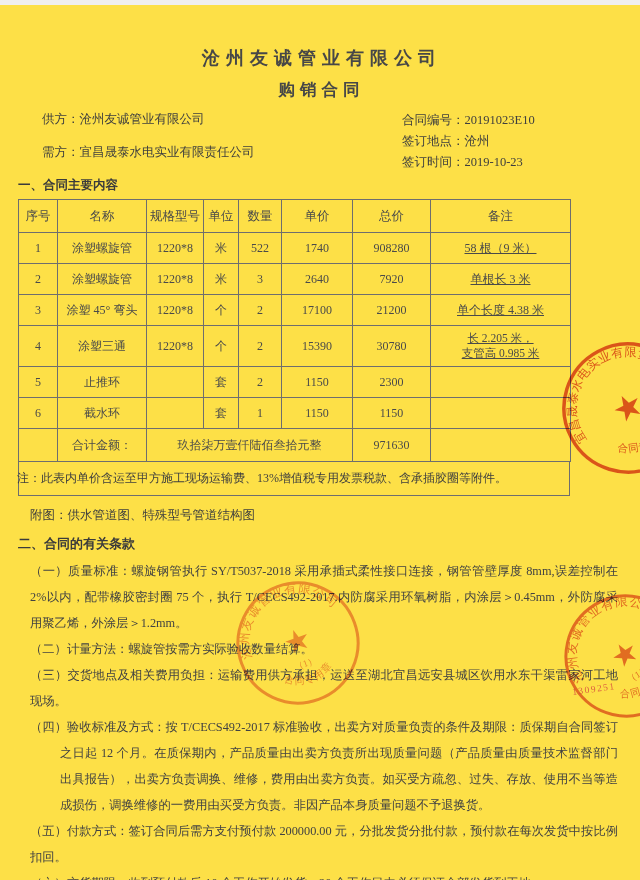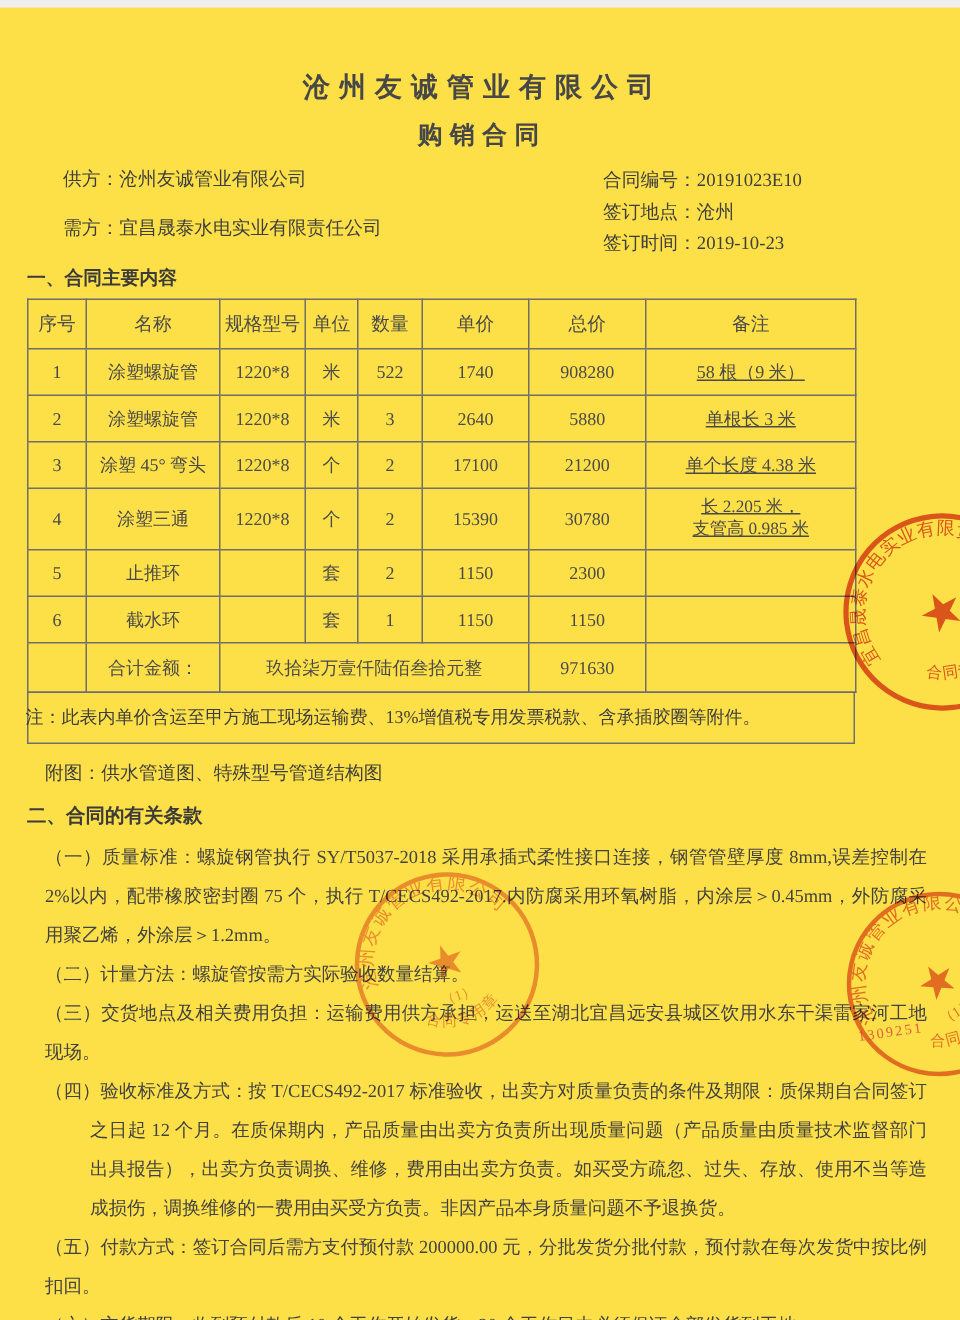--- a/index.html
+++ b/index.html
@@ -121,21 +121,21 @@
           <td>908280</td>
           <td class="remark">58 根（9 米）</td>
         </tr>
         <tr>
           <td>2</td>
           <td>涂塑螺旋管</td>
           <td>1220*8</td>
           <td>米</td>
           <td>3</td>
           <td>2640</td>
-          <td>5880</td>
+          <td>7920</td>
           <td class="remark">单根长 3 米</td>
         </tr>
         <tr>
           <td>3</td>
           <td>涂塑 45° 弯头</td>
           <td>1220*8</td>
           <td>个</td>
           <td>2</td>
           <td>17100</td>
           <td>21200</td>

